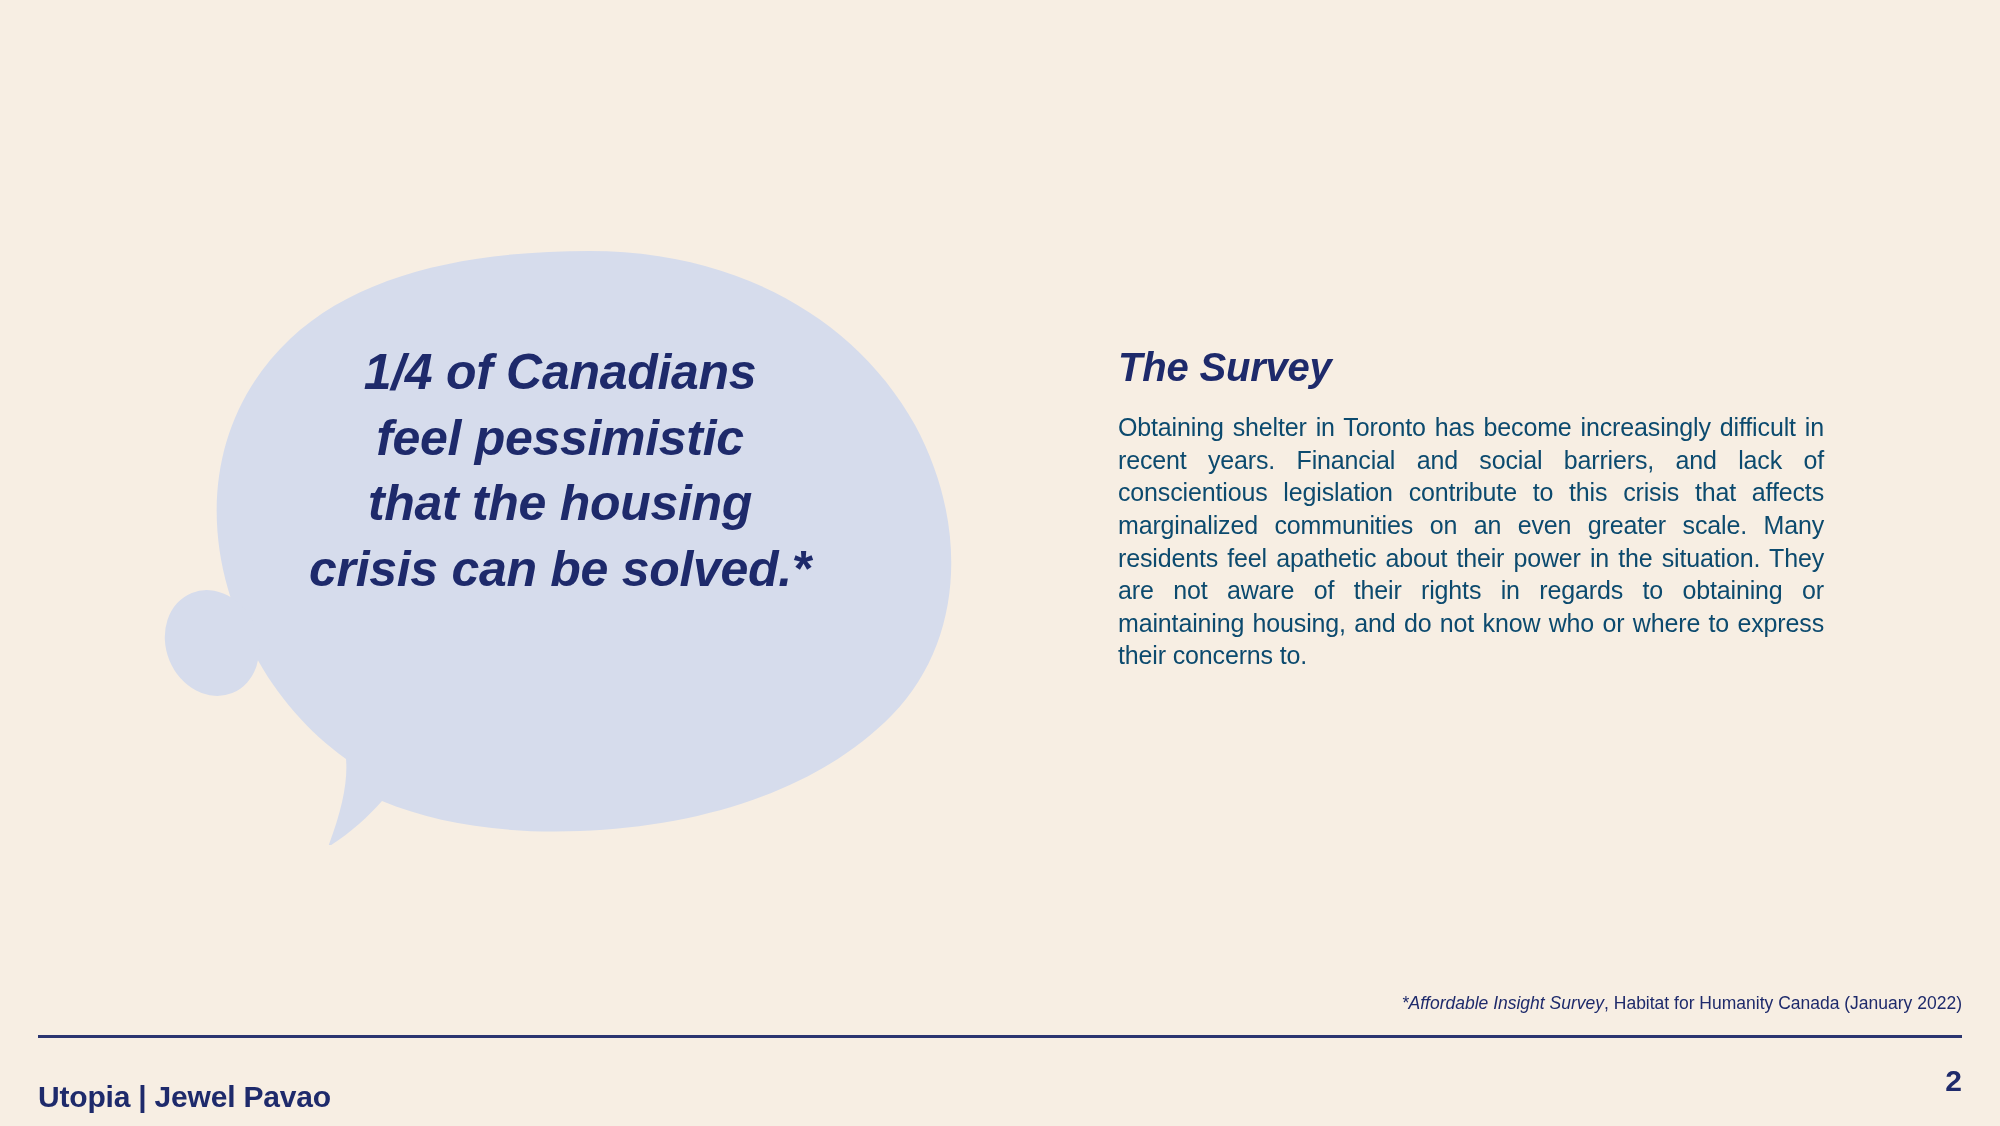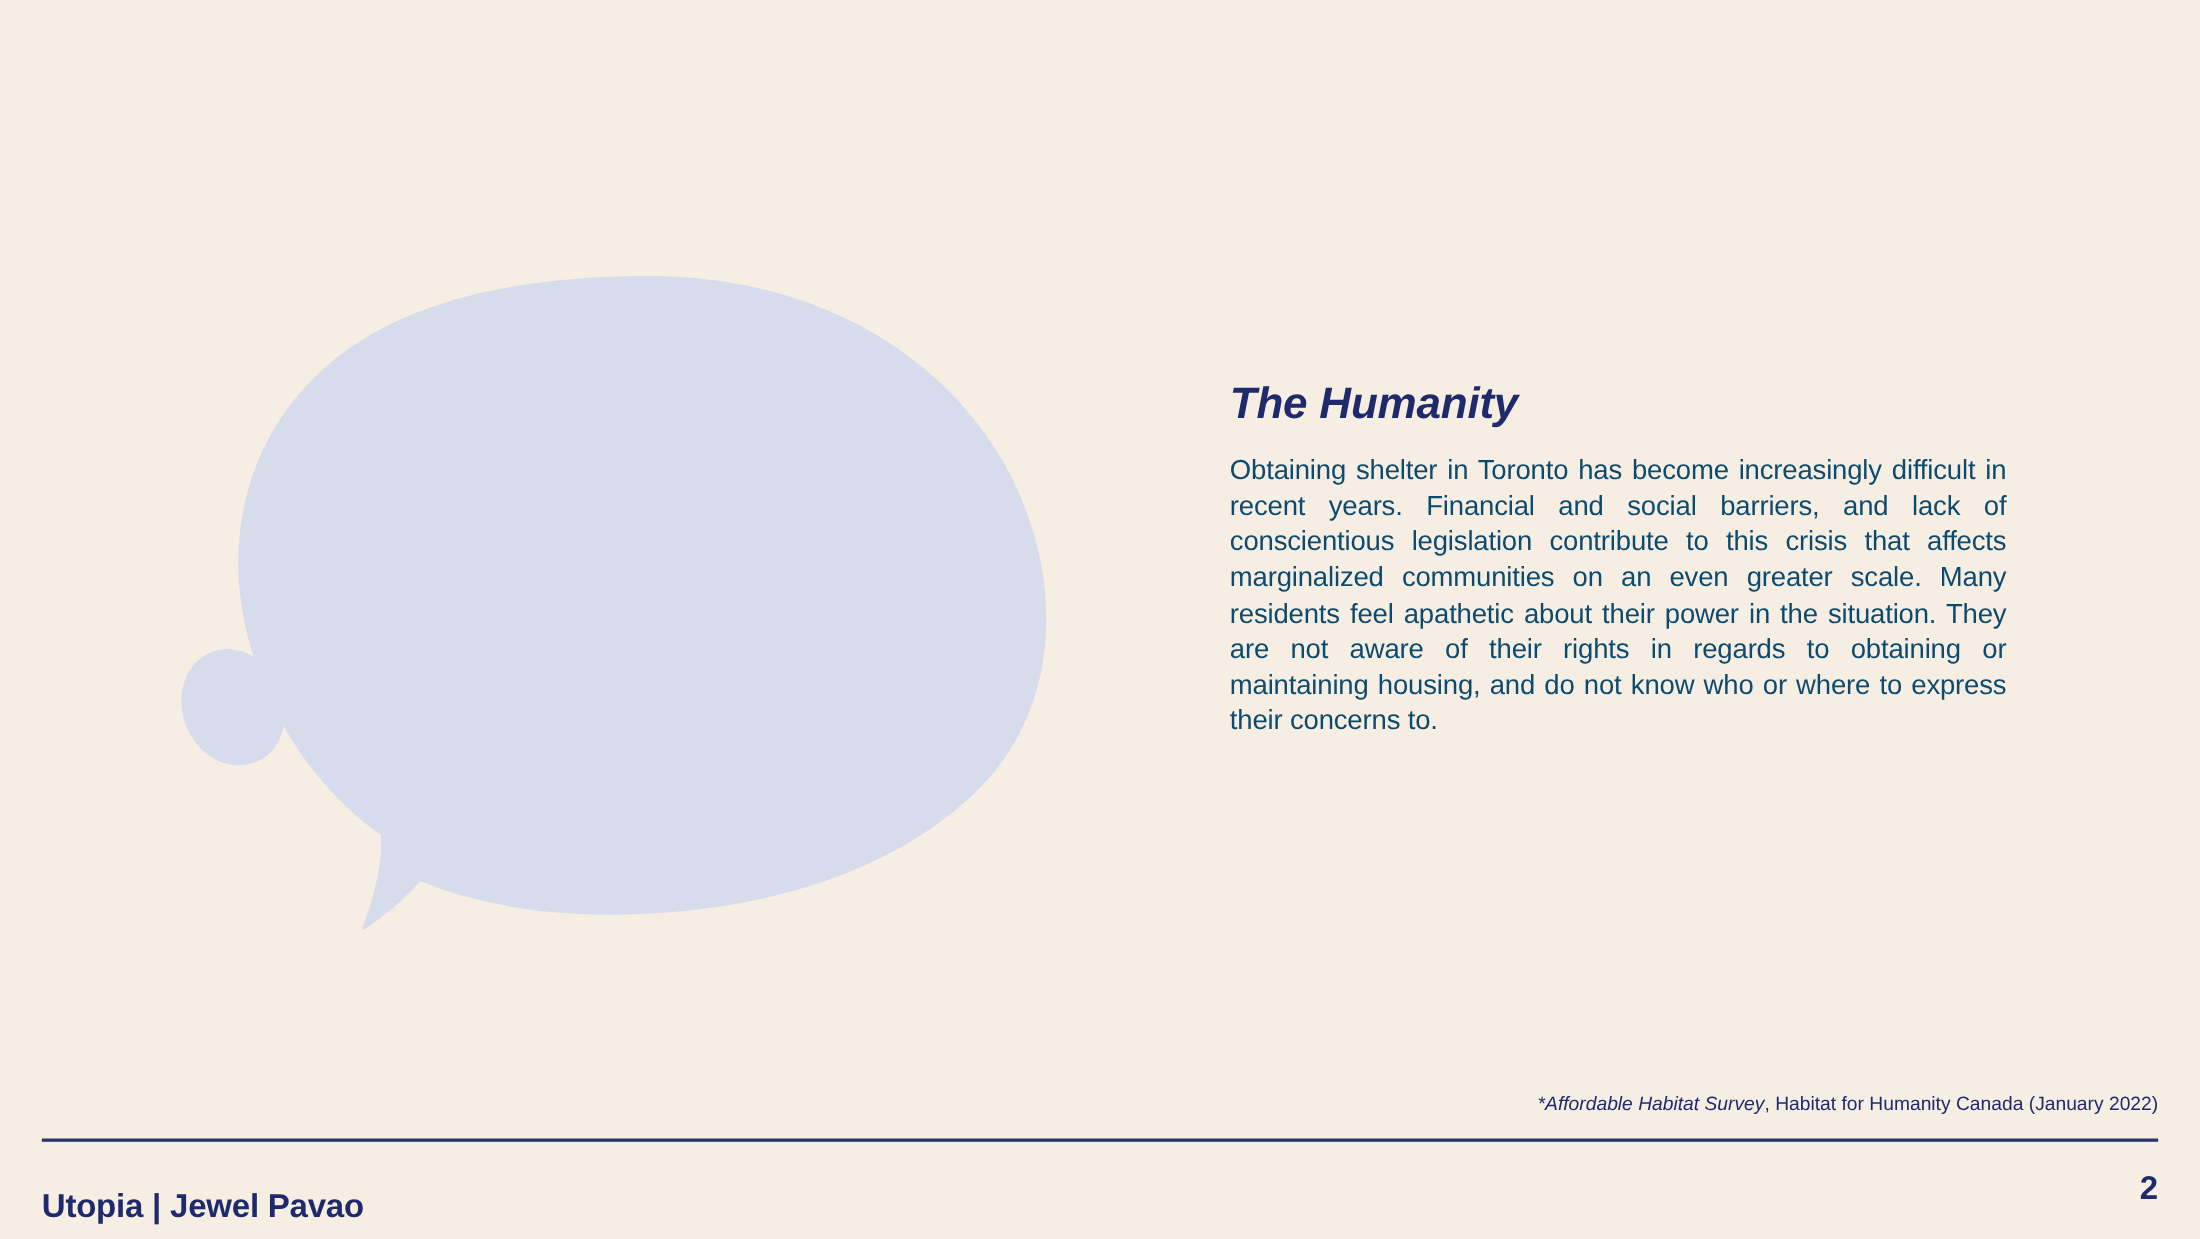--- a/index.html
+++ b/index.html
@@ -159,29 +159,35 @@
                C 352 589 285 578 232 556
                C 218 572 198 590 178 602
                C 192 566 198 536 196 514
                C 140 474 98 414 78 344
                C 52 254 70 160 140 94
                C 210 28 320 6 440 6 Z" fill="#d6dcec"></path>
 
       <ellipse cx="62" cy="398" rx="46" ry="54" transform="rotate(-22 62 398)" fill="#d6dcec"></ellipse>
     </svg>
 
+    <div id="bubble-quote">
+      <span class="qline">1/4 of Canadians</span>
+      <span class="qline">feel pessimistic</span>
+      <span class="qline">that the housing</span>
+      <span class="qline">crisis can be solved.*</span>
+    </div>
   </div>
 
   <div id="insight-col">
-    <div id="insight-heading">The Humanity</div>
+    <div id="insight-heading">The Survey</div>
     <div id="insight-body">Obtaining shelter in Toronto has become increasingly difficult in recent years. Financial and social barriers, and lack of conscientious legislation contribute to this crisis that affects marginalized communities on an even greater scale. Many residents feel apathetic about their power in the situation. They are not aware of their rights in regards to obtaining or maintaining housing, and do not know who or where to express their concerns to.</div>
   </div>
 
   <div id="citation">
-    <span class="cite-title">*Affordable Habitat Survey</span><span class="cite-rest">, Habitat for Humanity Canada (January 2022)</span>
+    <span class="cite-title">*Affordable Insight Survey</span><span class="cite-rest">, Habitat for Humanity Canada (January 2022)</span>
   </div>
 
   <div id="footer-rule"></div>
 
   <div id="footer">
     <div id="footer-label">Utopia | Jewel Pavao</div>
     <div id="page-number">2</div>
   </div>
 
 </div>

